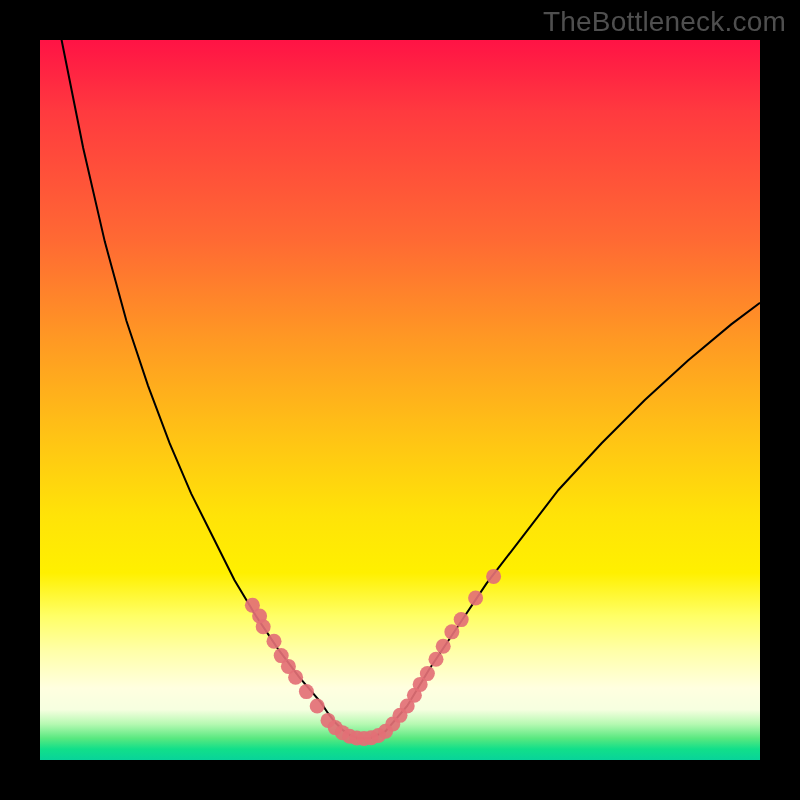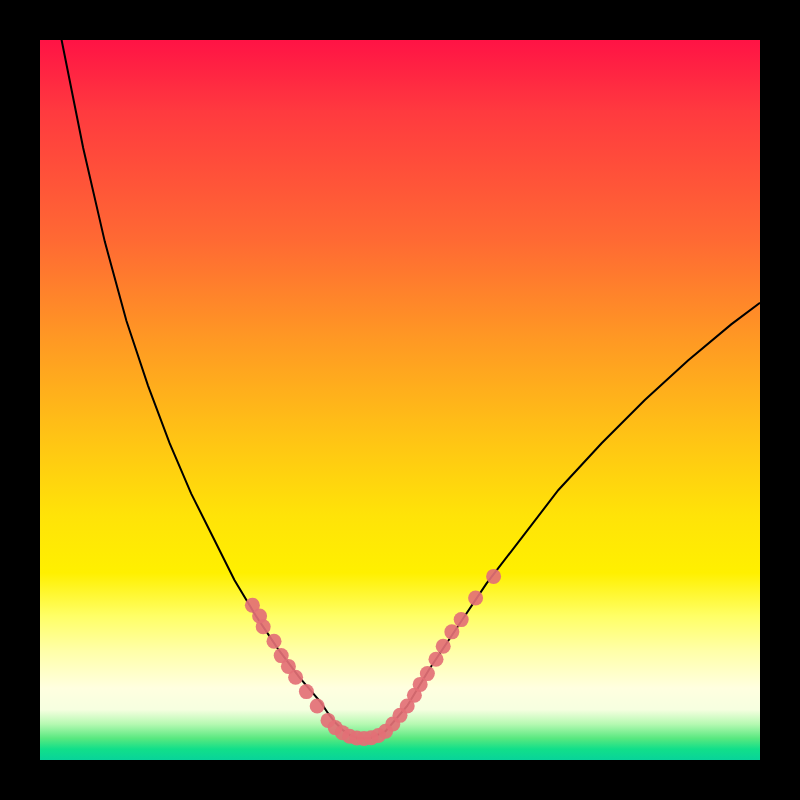--- a/index.html
+++ b/index.html
@@ -60,20 +60,21 @@
   }
   svg.overlay {
     position: absolute;
     inset: 0;
   }
 </style>
 </head>
 <body>
 
 <div class="frame">
+  <div class="watermark">TheBottleneck.com</div>
 
   <div class="plot-area">
     <div class="gradient-bg"></div>
     <svg class="overlay" viewBox="0 0 720 720" preserveAspectRatio="none">
       <path id="curve-path" fill="none" stroke="#000000" stroke-width="2" d="M0.00 -115.20 L21.60 0.00 L43.20 108.00 L64.80 201.60 L86.40 280.80 L108.00 345.60 L129.60 403.20 L151.20 453.60 L172.80 496.80 L194.40 540.00 L216.00 576.00 L237.60 608.40 L259.20 637.20 L280.80 662.40 L288.00 673.20 L295.20 682.56 L302.40 689.76 L309.60 694.80 L316.80 697.68 L324.00 698.40 L331.20 697.68 L345.60 691.20 L367.20 666.00 L388.80 630.00 L417.60 586.80 L446.40 543.60 L482.40 496.80 L518.40 450.00 L561.60 403.20 L604.80 360.00 L648.00 320.40 L691.20 284.40 L720.00 262.80"></path>
       <g id="marker-group">
           <circle cx="212.40" cy="565.20" r="7.5" fill="#e37076" fill-opacity="0.92"></circle>
           <circle cx="219.60" cy="576.00" r="7.5" fill="#e37076" fill-opacity="0.92"></circle>
           <circle cx="223.20" cy="586.80" r="7.5" fill="#e37076" fill-opacity="0.92"></circle>
           <circle cx="234.00" cy="601.20" r="7.5" fill="#e37076" fill-opacity="0.92"></circle>

